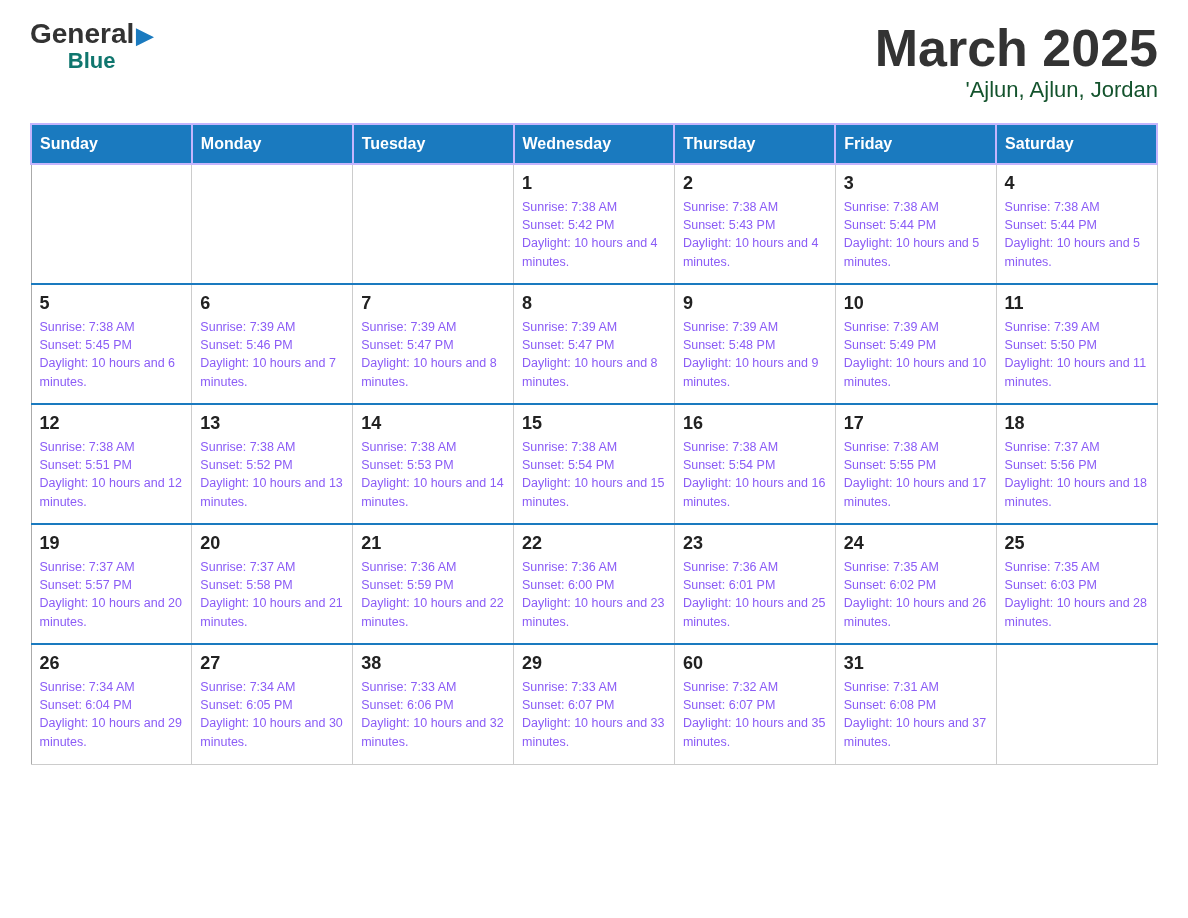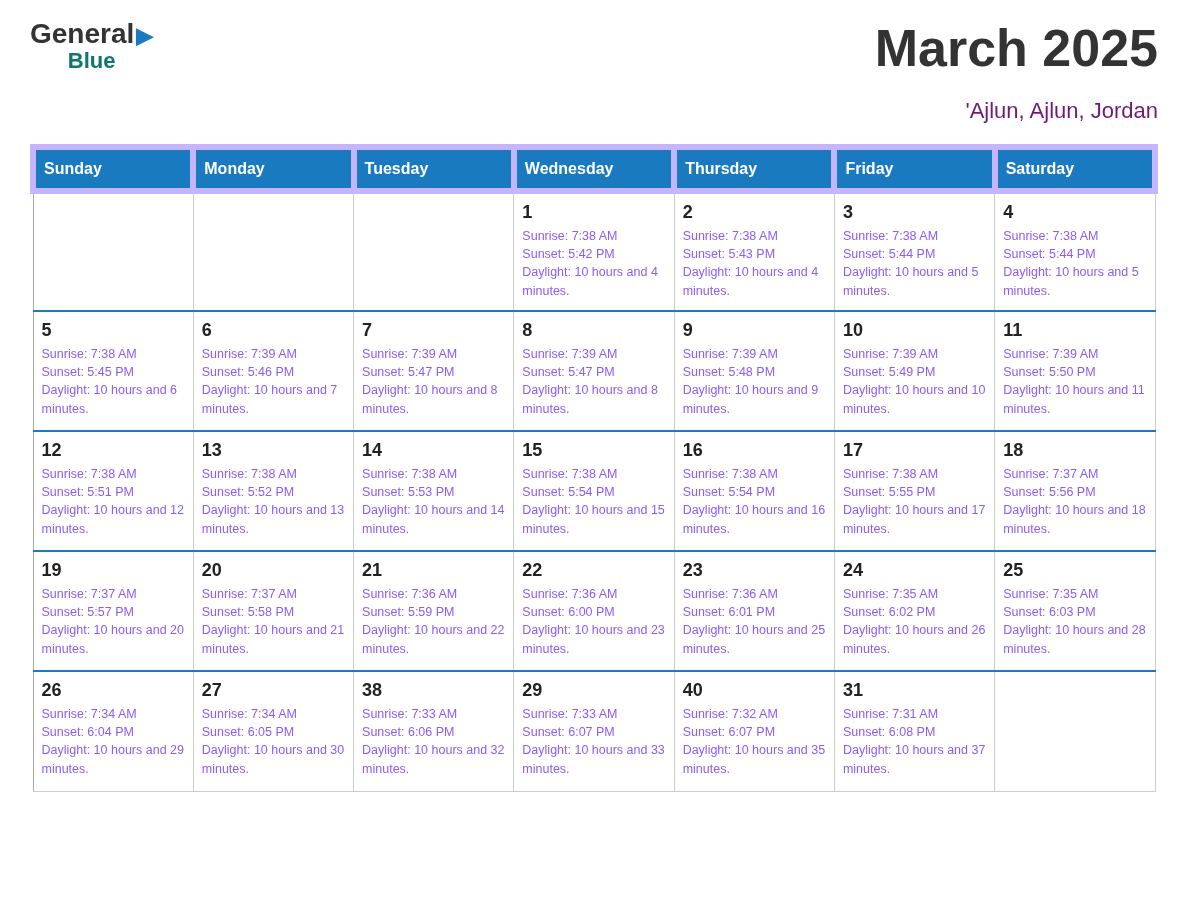--- a/index.html
+++ b/index.html
@@ -43,35 +43,35 @@
       text-align: right;
     }
     .cal-title {
       font-size: 52px;
       font-weight: bold;
       color: #333;
       line-height: 1.1;
     }
     .cal-subtitle {
       font-size: 22px;
-      color: #701a75;
-      margin-top: 21px;
+      color: #14532d;
+      margin-top: 0;
     }
     .calendar {
       width: 100%;
       border-collapse: collapse;
     }
     .calendar thead th {
       background-color: #1a7abf;
       color: #fff;
       padding: 10px 8px;
       font-size: 16px;
       font-weight: bold;
       text-align: left;
-      border: 6px solid #c4b5fd;
+      border: 2px solid #c4b5fd;
     }
     .calendar tbody td {
       border: 1px solid #aaa;
       vertical-align: top;
       padding: 8px;
       width: calc(100% / 7);
       min-height: 110px;
       height: 120px;
     }
     .day-num {
@@ -310,21 +310,21 @@
 Sunset: 6:06 PM
 Daylight: 10 hours and 32 minutes.</div>
         </td>
         <td>
           <span class="day-num">29</span>
           <div class="day-info" style="white-space: pre-line;">Sunrise: 7:33 AM
 Sunset: 6:07 PM
 Daylight: 10 hours and 33 minutes.</div>
         </td>
         <td>
-          <span class="day-num">40</span>
+          <span class="day-num">60</span>
           <div class="day-info" style="white-space: pre-line;">Sunrise: 7:32 AM
 Sunset: 6:07 PM
 Daylight: 10 hours and 35 minutes.</div>
         </td>
         <td>
           <span class="day-num">31</span>
           <div class="day-info" style="white-space: pre-line;">Sunrise: 7:31 AM
 Sunset: 6:08 PM
 Daylight: 10 hours and 37 minutes.</div>
         </td>

